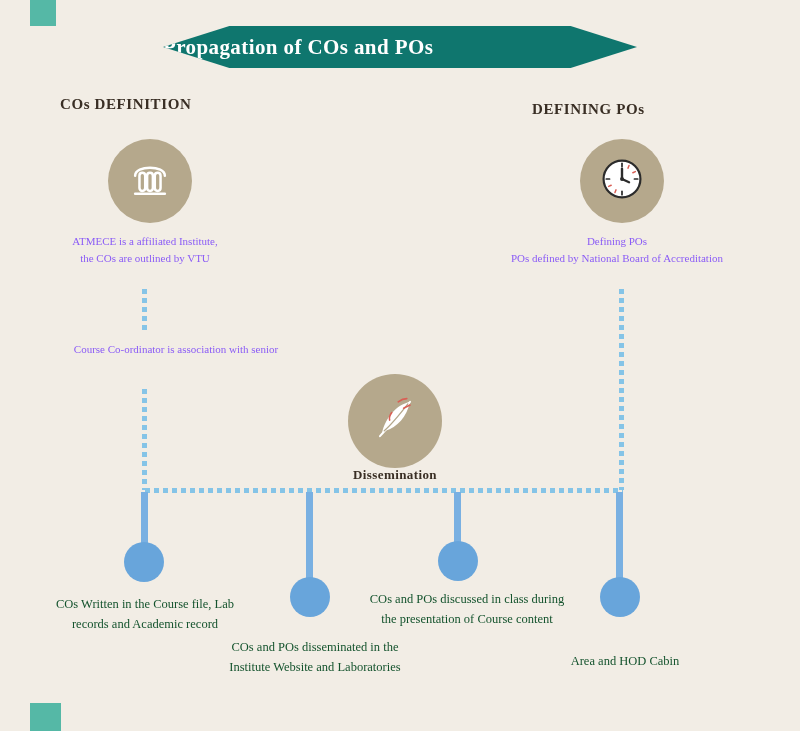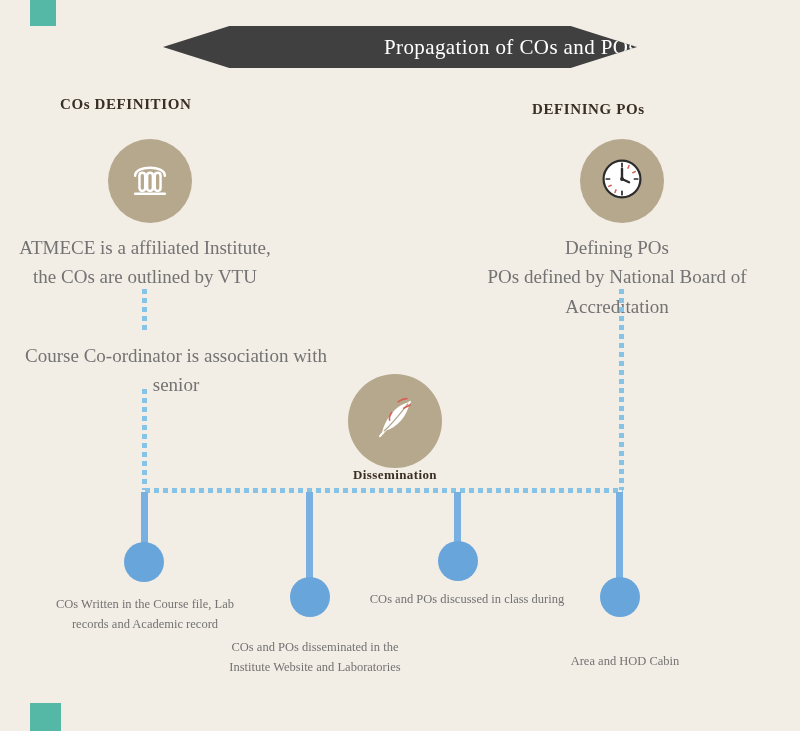--- a/index.html
+++ b/index.html
@@ -7,43 +7,43 @@
   .stage{
     position:relative;width:800px;height:731px;overflow:hidden;
     background:#f2ede5;color:#3d332a;
   }
   .accent-block{position:absolute;background:#55b8a6;}
   .accent-top{left:30px;top:0;width:26px;height:26px;}
   .accent-bottom{left:30px;top:703px;width:31px;height:28px;}
 
   .banner{
     position:absolute;left:163px;top:26px;width:474px;height:42px;
-    background:#404040;
+    background:#0f766e;
     clip-path:polygon(0 50%,14% 0,86% 0,100% 50%,86% 100%,14% 100%);
-    display:flex;align-items:center;justify-content:flex-end;
+    display:flex;align-items:center;justify-content:flex-start;font-weight:bold;
   }
   .banner span{color:#ffffff;font-size:21px;letter-spacing:0.4px;}
 
   .heading{
     position:absolute;font-weight:bold;font-size:15px;letter-spacing:0.6px;
     color:#392e24;
   }
   .h-left{left:60px;top:96px;width:180px;}
   .h-right{left:532px;top:101px;width:180px;}
 
   .icon-circle{
     position:absolute;background:#b5a88c;border-radius:50%;
     display:flex;align-items:center;justify-content:center;
   }
   .c-left{left:108px;top:139px;width:84px;height:84px;}
   .c-right{left:580px;top:139px;width:84px;height:84px;}
   .c-center{left:348px;top:374px;width:94px;height:94px;}
 
   .body-text{
-    position:absolute;font-size:19px;line-height:1.55;text-align:center;color:#737373;
+    position:absolute;font-size:11px;line-height:1.55;text-align:center;color:#8b5cf6;
   }
   .t-left{left:15px;top:233px;width:260px;}
   .t-right{left:442px;top:233px;width:350px;}
   .t-note{left:8px;top:341px;width:336px;}
 
   .dissemination{
     position:absolute;left:310px;top:467px;width:170px;text-align:center;
     font-weight:bold;font-size:13px;color:#392e24;letter-spacing:0.4px;
   }
 
@@ -66,21 +66,21 @@
   .l3{left:454px;top:492px;height:51px;}
   .l4{left:616px;top:492px;height:87px;}
 
   .dot{position:absolute;width:40px;height:40px;border-radius:50%;background:#68a5db;}
   .dot1{left:124px;top:542px;}
   .dot2{left:290px;top:577px;}
   .dot3{left:438px;top:541px;}
   .dot4{left:600px;top:577px;}
 
   .caption{
-    position:absolute;font-size:12.5px;line-height:1.6;text-align:center;color:#737373;
+    position:absolute;font-size:12.5px;line-height:1.6;text-align:center;color:#14532d;
   }
   .cap1{left:25px;top:594px;width:240px;}
   .cap2{left:195px;top:637px;width:240px;}
   .cap3{left:347px;top:589px;width:240px;}
   .cap4{left:505px;top:631px;width:240px;}
 </style>
 </head>
 <body>
 
 <div class="stage">
@@ -188,19 +188,20 @@
   <div class="caption cap1">
     <span>COs Written in the Course file, Lab</span><br>
     <span>records and Academic record</span>
   </div>
   <div class="caption cap2">
     <span>COs and POs disseminated in the</span><br>
     <span>Institute Website and Laboratories</span>
   </div>
   <div class="caption cap3">
     <span>COs and POs discussed in class during</span><br>
+    <span>the presentation of Course content</span>
   </div>
   <div class="caption cap4">
     <br>
     <span>Area and HOD Cabin</span>
   </div>
 
 </div>
 
 </body></html>

